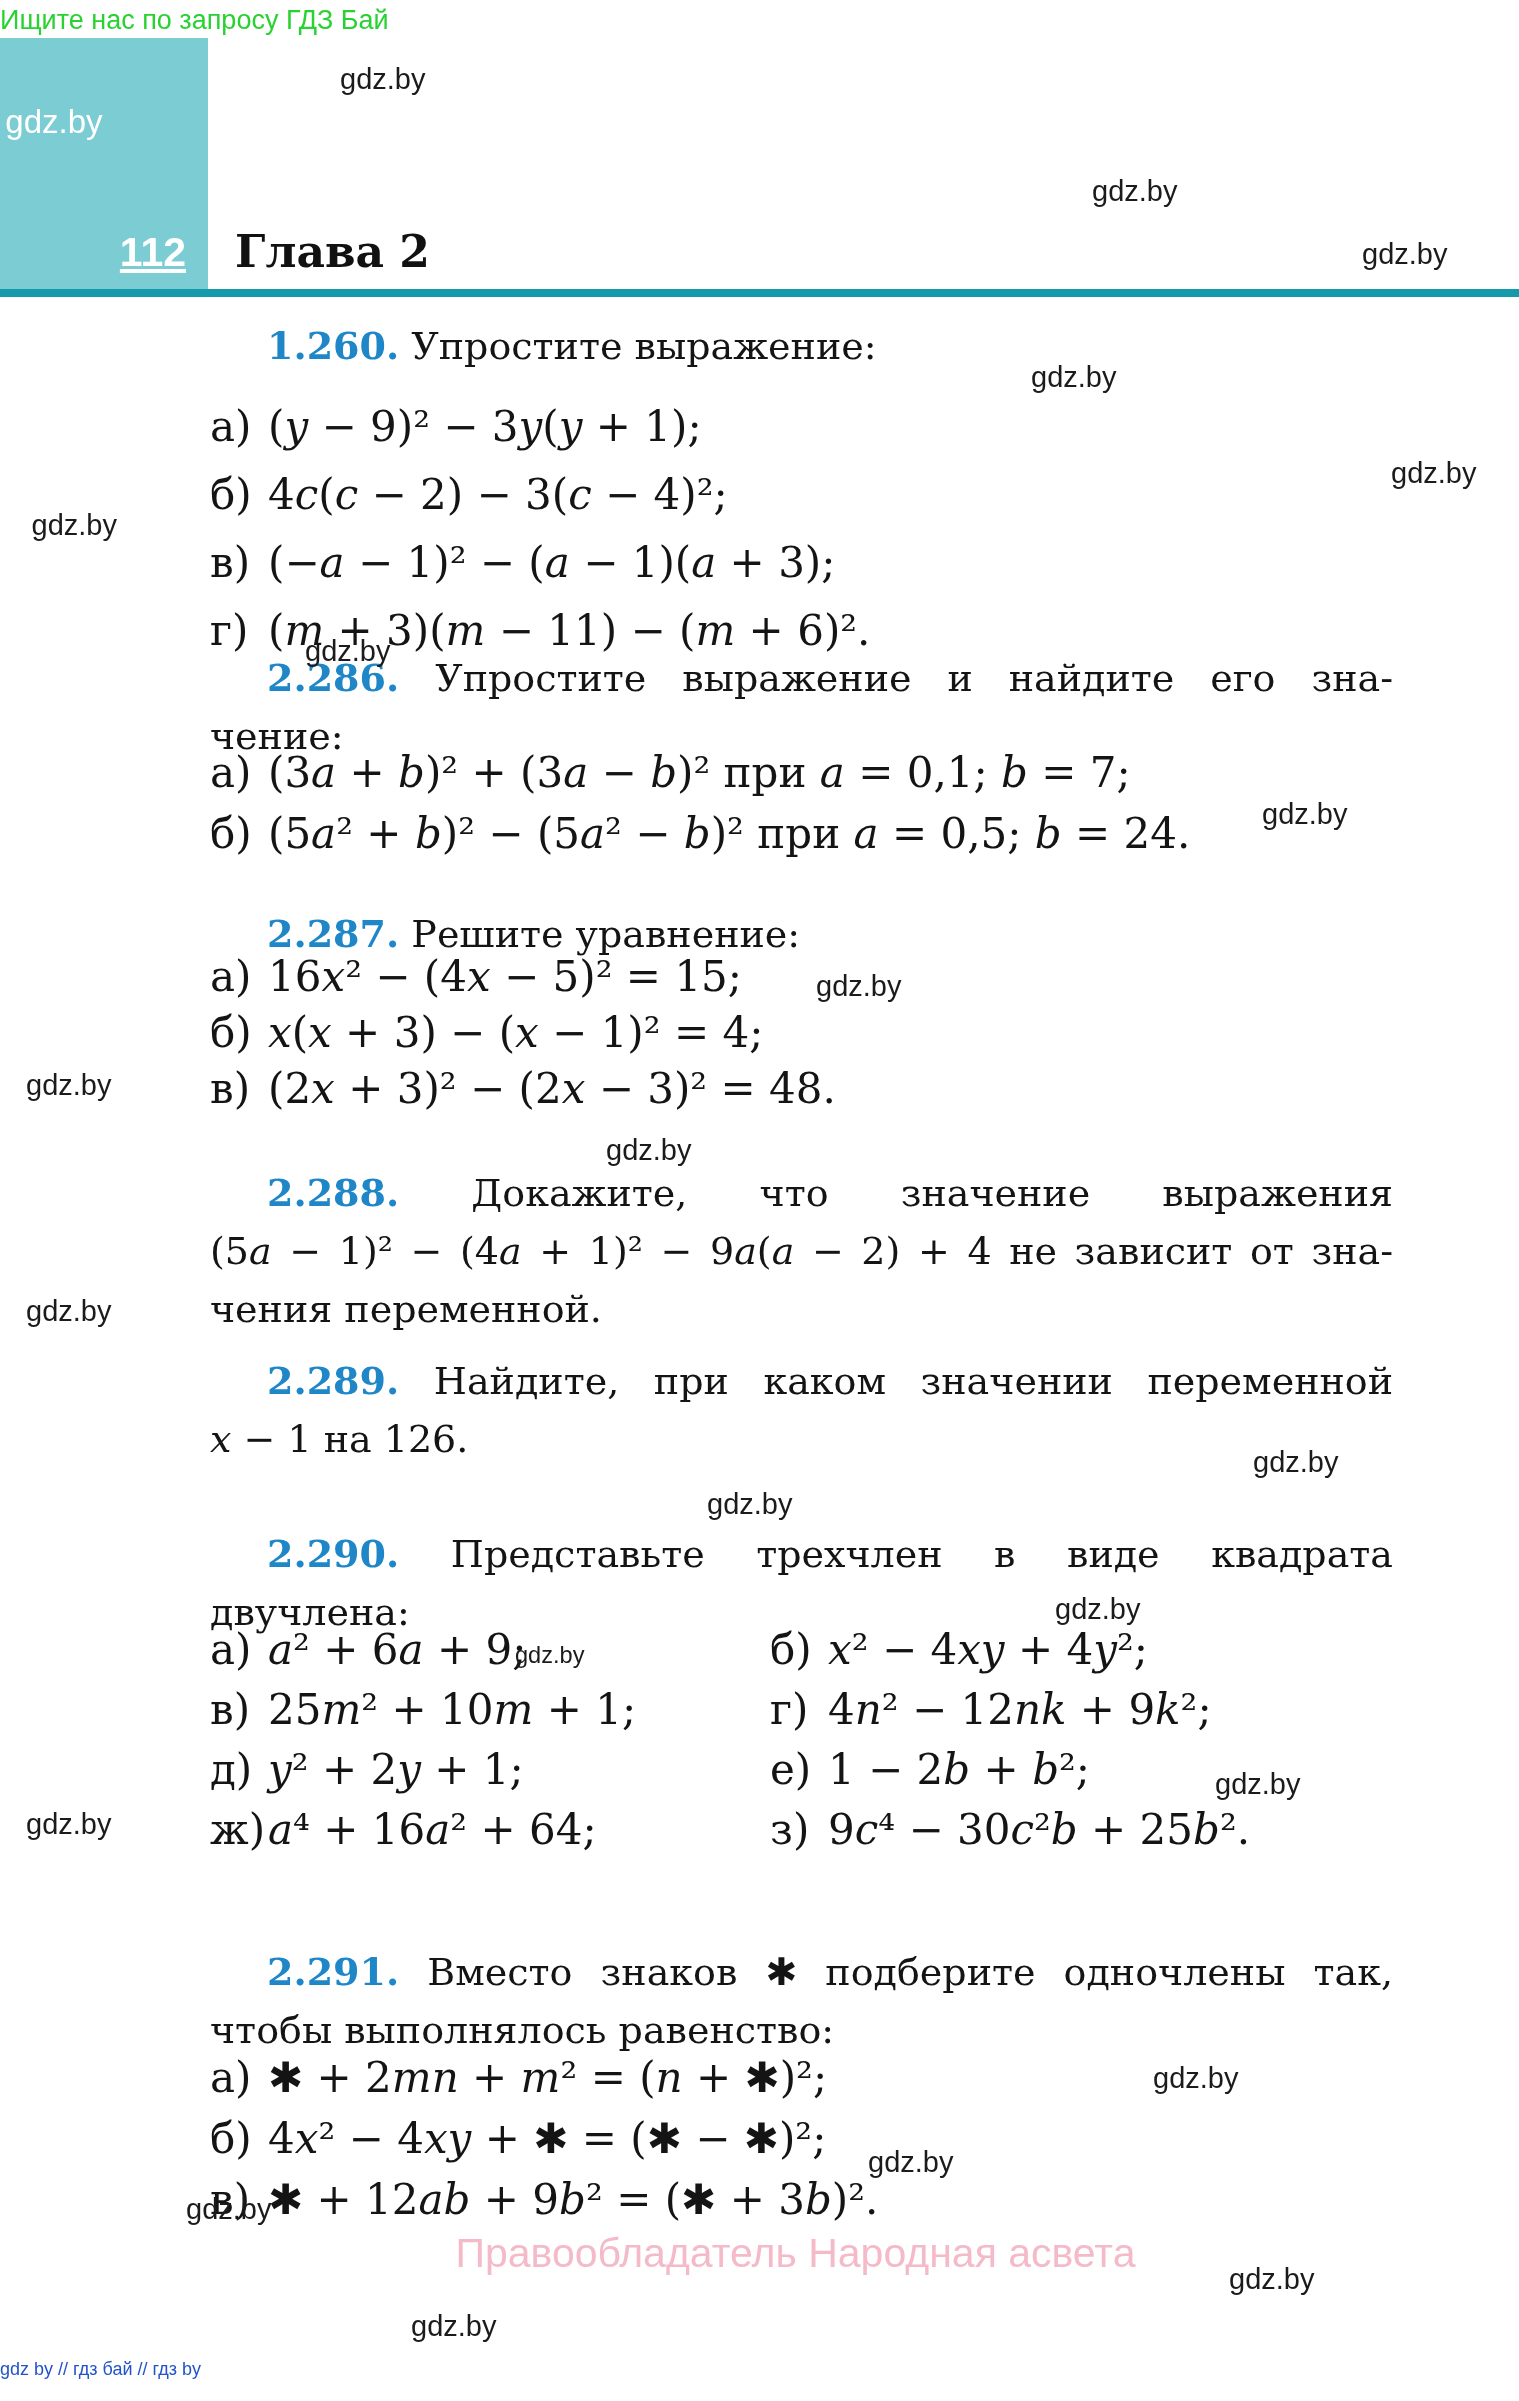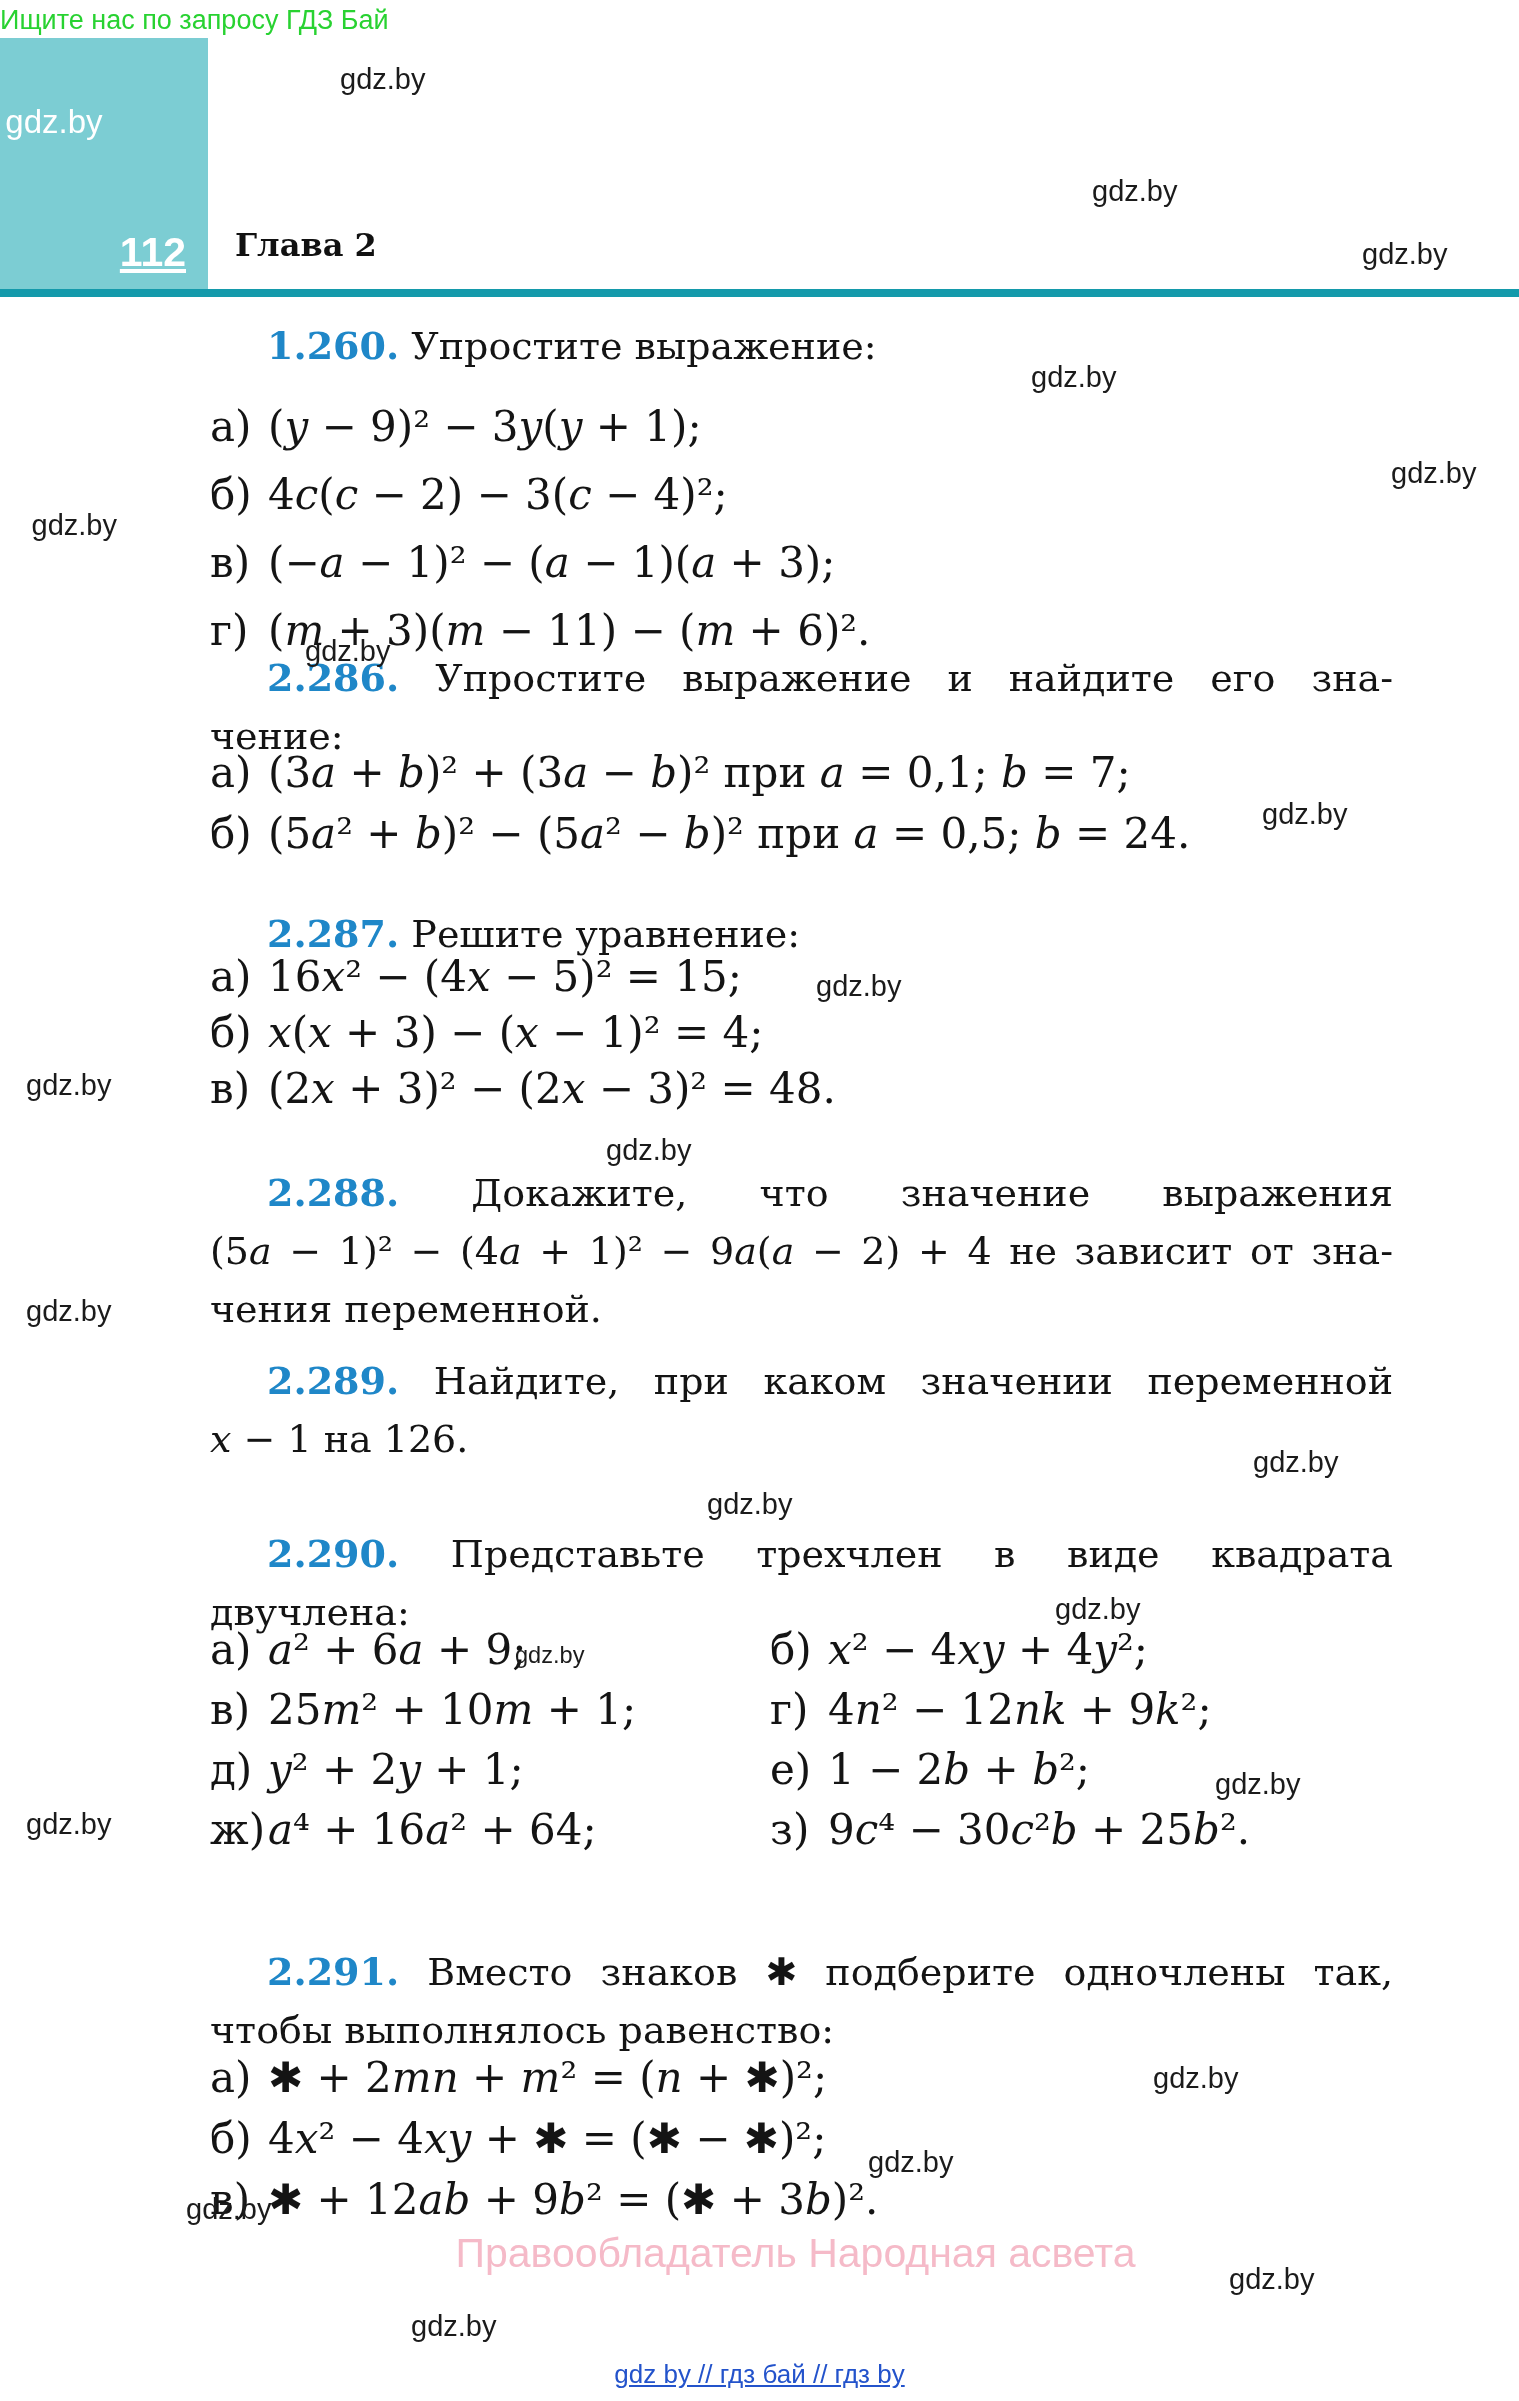--- a/index.html
+++ b/index.html
@@ -12,21 +12,21 @@
     position:absolute;top:5.3px;left:0;width:100%;
     font-family:"Liberation Sans",sans-serif;font-size:27px;color:#28d231;
   }
   
   .teal-block{position:absolute;left:0;top:38px;width:208px;height:251px;background:#7ccdd3;}
   .teal-line{position:absolute;left:0;top:289px;width:1519px;height:7.9px;background:#149aab;}
   .page-num{
     position:absolute;left:0;top:229px;width:186px;text-align:right;
     font-family:"Liberation Sans",sans-serif;font-weight:bold;font-size:41px;color:#ffffff;text-decoration:underline;
   }
-  .chapter{position:absolute;left:235px;top:226px;font-weight:bold;font-size:32px;color:#111111;}
+  .chapter{position:absolute;left:235px;top:226px;font-weight:bold;font-size:44px;color:#111111;}
   
   #exercise-list{position:absolute;left:210px;top:0;width:1183px;}
   .exercise{position:absolute;left:0;width:100%;}
   .line{font-size:38px;line-height:58px;}
   .line.first{text-indent:57px;}
   .line.fill{text-align:justify;text-align-last:justify;}
   .ex-num{color:#1f87c8;font-weight:bold;}
   .items{--ih:63px;}
   .item{line-height:var(--ih);font-size:42px;white-space:nowrap;}
   .items.two-col{display:grid;grid-template-columns:560px auto;}
@@ -39,22 +39,22 @@
     font-size:29px;color:#1b1b1b;white-space:nowrap;
   }
   .wm-white{color:#ffffff;font-size:33px;}
   .wm-small{font-size:23.6px;}
   
   .copyright{
     position:absolute;top:2230px;left:0;width:100%;text-align:center;
     font-family:"Liberation Sans",sans-serif;font-size:41px;color:#f5bac8;margin-left:36px;
   }
   .footer-links{
-    position:absolute;top:2359px;left:0;width:100%;text-align:center;
-    font-family:"Liberation Sans",sans-serif;font-size:26px;color:#2353cb;cursor:pointer;text-decoration:underline;
+    position:absolute;top:2359px;left:0;width:100%;
+    font-family:"Liberation Sans",sans-serif;font-size:18px;color:#2353cb;cursor:pointer;
   }
 </style>
 </head>
 <body>
 
 <div class="page">
 
   <div class="promo">Ищите нас по запросу ГДЗ Бай</div>
 
   <div class="teal-block"></div>

